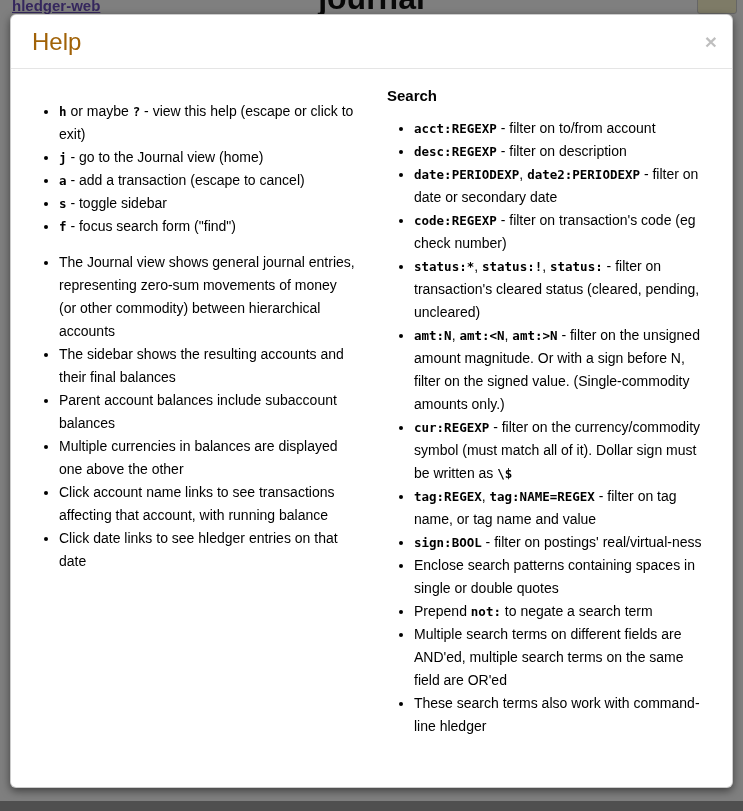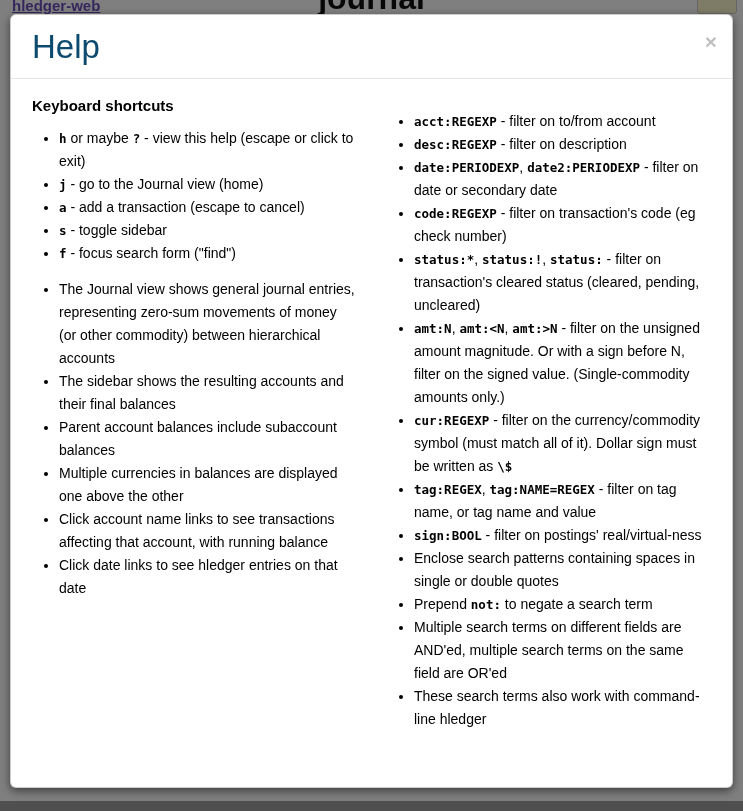--- a/index.html
+++ b/index.html
@@ -43,21 +43,21 @@
     border: 1px solid rgba(0,0,0,0.2);
     border-radius: 6px;
     box-shadow: 0 3px 9px rgba(0,0,0,0.5);
     overflow: hidden;
   }
   .modal-header {
     padding: 14px 15px 13px 21px;
     border-bottom: 1px solid #e5e5e5;
   }
   .modal-title {
-    font-size: 33px; font-weight: 500; color: #0c4a6e; line-height: 1.1;
+    font-size: 24px; font-weight: 500; color: #a16207; line-height: 1.1;
     display: inline-block;
   }
   .close {
     float: right;
     background: none; border: none; cursor: pointer;
     font-size: 21px; font-weight: bold; line-height: 1;
     color: #000; opacity: 0.25;
     margin-top: 2px;
   }
   .modal-body {
@@ -101,38 +101,38 @@
 
 <div class="overlay"></div>
 
 <div class="modal">
   <div class="modal-header">
     <button class="close">×</button>
     <h3 class="modal-title">Help</h3>
   </div>
   <div class="modal-body">
     <div class="col">
-        <div class="section-heading">Keyboard shortcuts</div>
         <ul>
           <li><code>h</code> or maybe <code>?</code> - view this help (escape or click to exit)</li>
           <li><code>j</code> - go to the Journal view (home)</li>
           <li><code>a</code> - add a transaction (escape to cancel)</li>
           <li><code>s</code> - toggle sidebar</li>
           <li><code>f</code> - focus search form ("find")</li>
         </ul>
         <ul>
           <li>The Journal view shows general journal entries, representing zero-sum movements of money (or other commodity) between hierarchical accounts</li>
           <li>The sidebar shows the resulting accounts and their final balances</li>
           <li>Parent account balances include subaccount balances</li>
           <li>Multiple currencies in balances are displayed one above the other</li>
           <li>Click account name links to see transactions affecting that account, with running balance</li>
           <li>Click date links to see hledger entries on that date</li>
         </ul>
       </div>
     <div class="col">
+        <div class="section-heading">Search</div>
         <ul>
           <li><code>acct:REGEXP</code> - filter on to/from account</li>
           <li><code>desc:REGEXP</code> - filter on description</li>
           <li><code>date:PERIODEXP</code>, <code>date2:PERIODEXP</code> - filter on date or secondary date</li>
           <li><code>code:REGEXP</code> - filter on transaction's code (eg check number)</li>
           <li><code>status:*</code>, <code>status:!</code>, <code>status:</code> - filter on transaction's cleared status (cleared, pending, uncleared)</li>
           <li><code>amt:N</code>, <code>amt:&lt;N</code>, <code>amt:&gt;N</code> - filter on the unsigned amount magnitude. Or with a sign before N, filter on the signed value. (Single-commodity amounts only.)</li>
           <li><code>cur:REGEXP</code> - filter on the currency/commodity symbol (must match all of it). Dollar sign must be written as <code>\$</code></li>
           <li><code>tag:REGEX</code>, <code>tag:NAME=REGEX</code> - filter on tag name, or tag name and value</li>
           <li><code>sign:BOOL</code> - filter on postings' real/virtual-ness</li>

